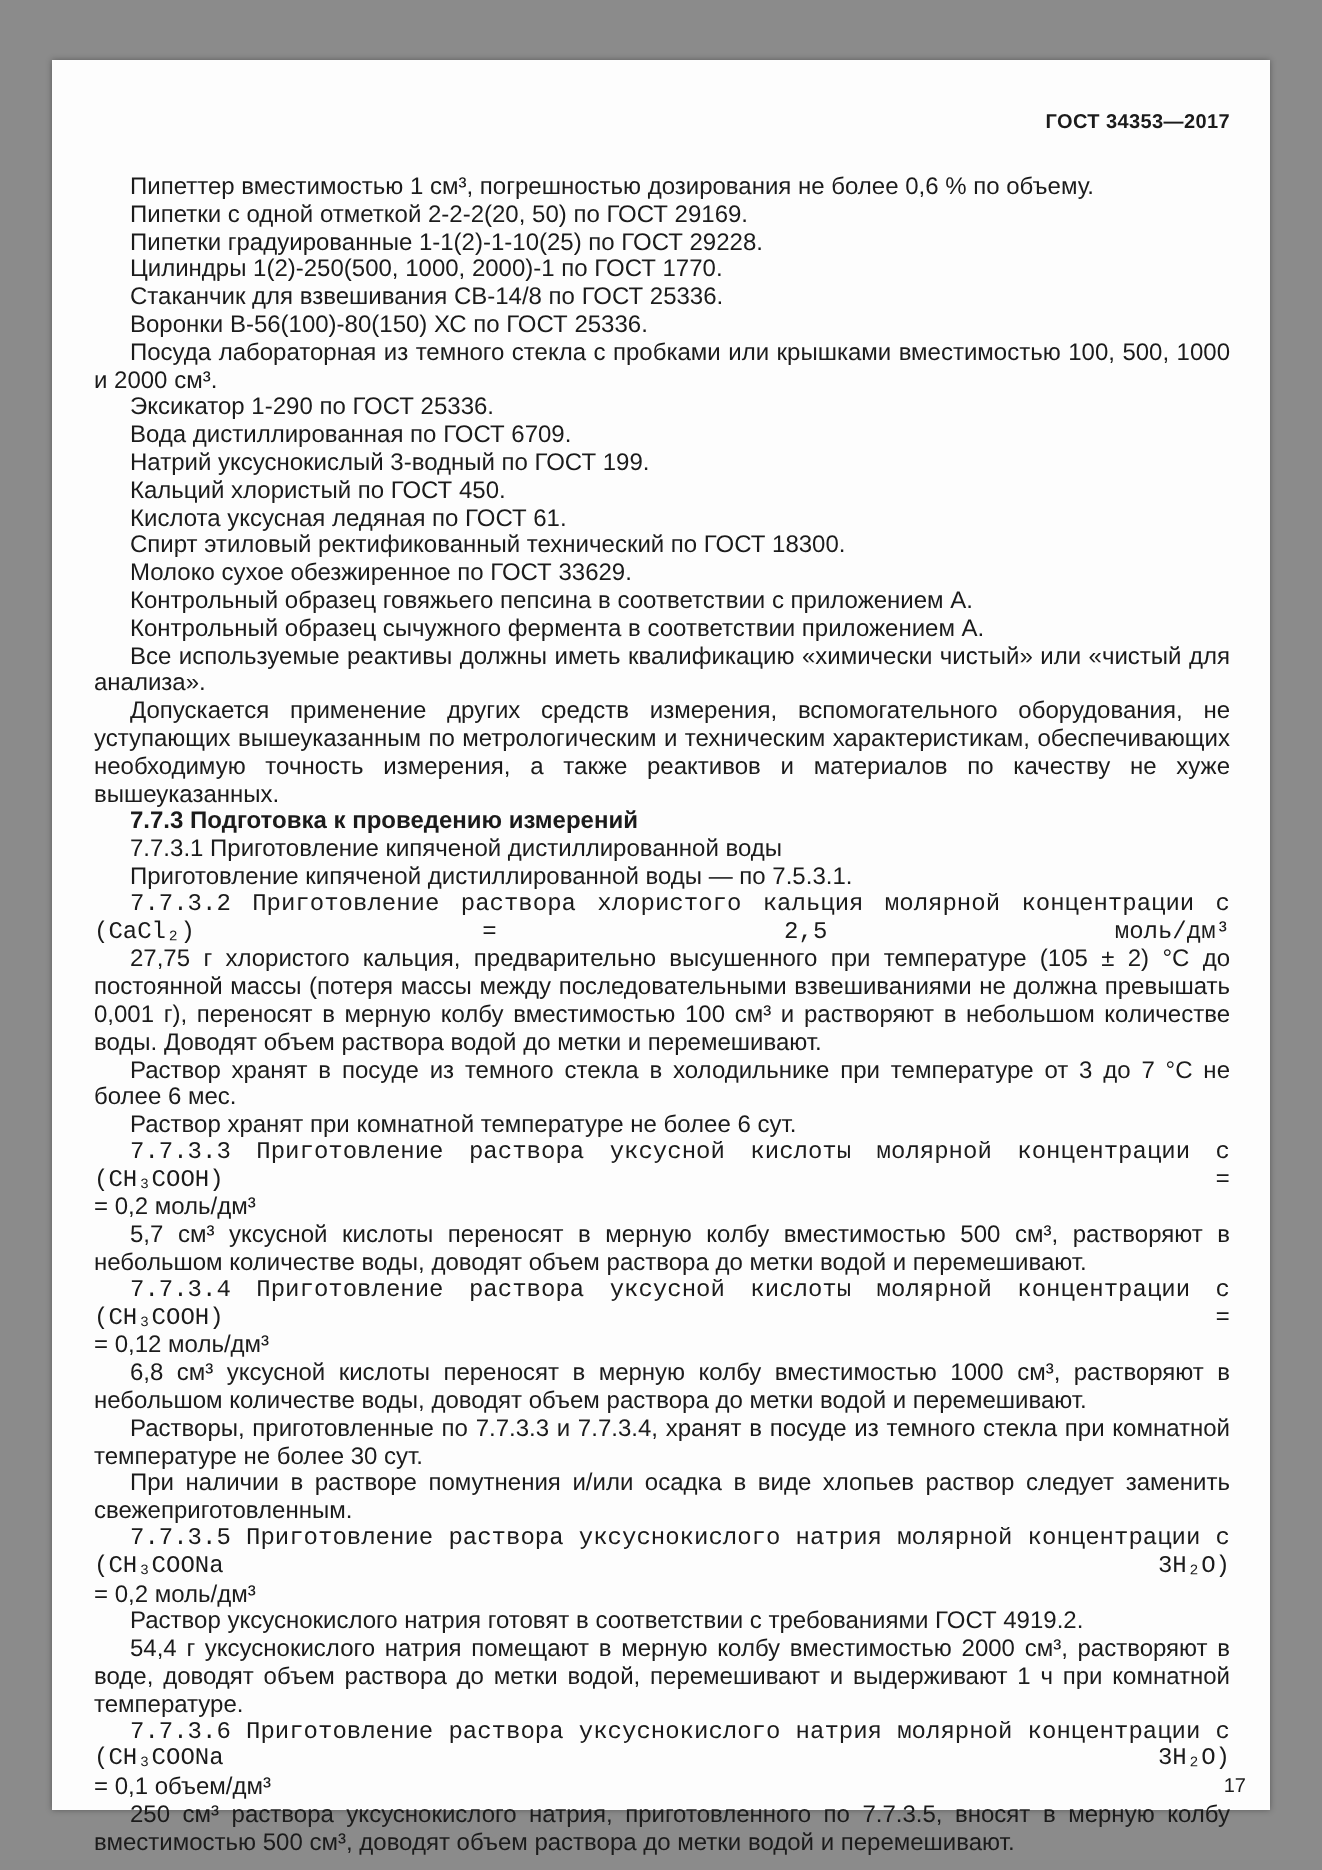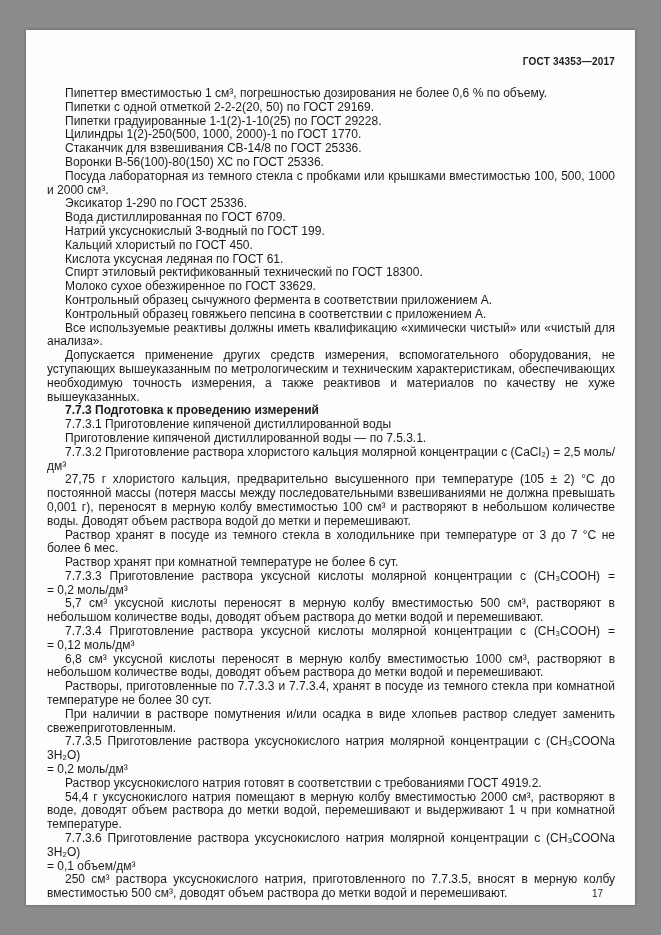--- a/index.html
+++ b/index.html
@@ -27,24 +27,24 @@
   }
   .doc-body {
     font-size: 12px;
     line-height: 13.8px;
     hyphens: auto;
     -webkit-hyphens: auto;
   }
   .para { margin: 0; text-indent: 18px; text-align: justify; }
   .para.bold { font-weight: bold; }
   .para.noindent { text-indent: 0; }
-  .para.justify-full { text-align-last: justify; }
+  .para.justify-full { text-align-last: justify; font-family: Liberation Mono, monospace; }
   .doc-footer {
     position: absolute;
-    right: 32px; bottom: 6px;
+    right: 12px; bottom: 6px;
     font-size: 10px;
   }
 </style>
 </head>
 <body>
 
 <div class="canvas">
   <div class="page">
     <header class="doc-header">
       <span class="doc-number">ГОСТ 34353—2017</span>
@@ -57,22 +57,22 @@
         <p class="para normal">Стаканчик для взвешивания СВ-14/8 по ГОСТ 25336.</p>
         <p class="para normal">Воронки В-56(100)-80(150) ХС по ГОСТ 25336.</p>
         <p class="para normal">Посуда лабораторная из темного стекла с пробками или крышками вместимостью 100, 500, 1000 и 2000 см³.</p>
         <p class="para normal">Эксикатор 1-290 по ГОСТ 25336.</p>
         <p class="para normal">Вода дистиллированная по ГОСТ 6709.</p>
         <p class="para normal">Натрий уксуснокислый 3-водный по ГОСТ 199.</p>
         <p class="para normal">Кальций хлористый по ГОСТ 450.</p>
         <p class="para normal">Кислота уксусная ледяная по ГОСТ 61.</p>
         <p class="para normal">Спирт этиловый ректификованный технический по ГОСТ 18300.</p>
         <p class="para normal">Молоко сухое обезжиренное по ГОСТ 33629.</p>
+        <p class="para normal">Контрольный образец говяжьего пепсина в соответствии с приложением А.</p>
         <p class="para normal">Контрольный образец сычужного фермента в соответствии приложением А.</p>
-        <p class="para normal">Контрольный образец говяжьего пепсина в соответствии с приложением А.</p>
         <p class="para normal">Все используемые реактивы должны иметь квалификацию «химически чистый» или «чистый для анализа».</p>
         <p class="para normal">Допускается применение других средств измерения, вспомогательного оборудования, не уступающих вышеуказанным по метрологическим и техническим характеристикам, обеспечивающих необходимую точность измерения, а также реактивов и материалов по качеству не хуже вышеуказанных.</p>
         <p class="para bold">7.7.3 Подготовка к проведению измерений</p>
         <p class="para normal">7.7.3.1 Приготовление кипяченой дистиллированной воды</p>
         <p class="para normal">Приготовление кипяченой дистиллированной воды — по 7.5.3.1.</p>
         <p class="para justify-full">7.7.3.2 Приготовление раствора хлористого кальция молярной концентрации с (CaCl₂) = 2,5 моль/дм³</p>
         <p class="para normal">27,75 г хлористого кальция, предварительно высушенного при температуре (105 ± 2) °С до постоянной массы (потеря массы между последовательными взвешиваниями не должна превышать 0,001 г), переносят в мерную колбу вместимостью 100 см³ и растворяют в небольшом количестве воды. Доводят объем раствора водой до метки и перемешивают.</p>
         <p class="para normal">Раствор хранят в посуде из темного стекла в холодильнике при температуре от 3 до 7 °С не более 6 мес.</p>
         <p class="para normal">Раствор хранят при комнатной температуре не более 6 сут.</p>
         <p class="para justify-full">7.7.3.3 Приготовление раствора уксусной кислоты молярной концентрации с (CH₃COOH) =</p>

